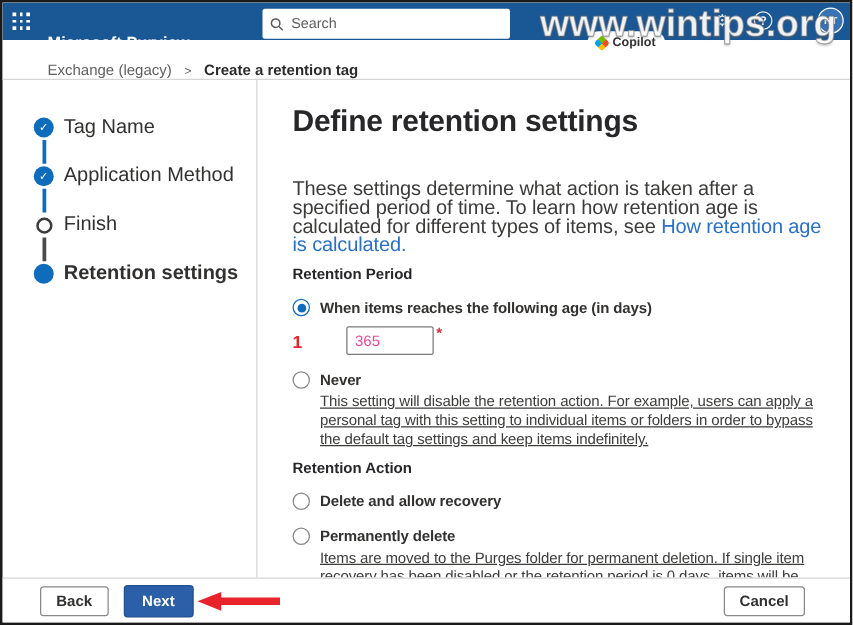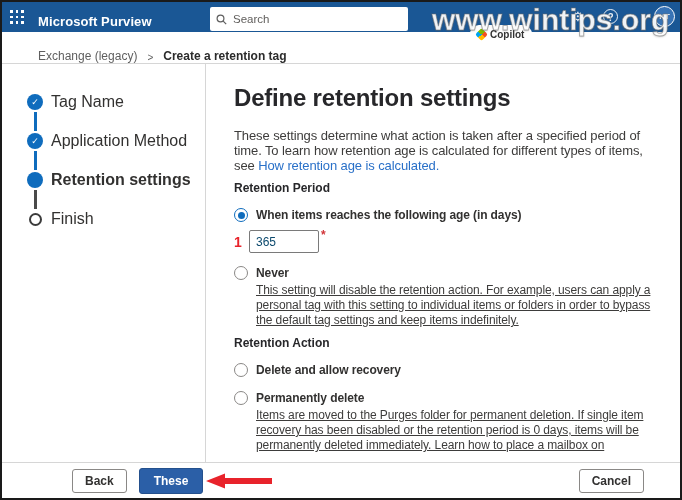--- a/index.html
+++ b/index.html
@@ -12,21 +12,21 @@
   }
 
   
   .topbar {
     height: 30px; flex: none; background: #1a5795;
     position: relative; color: #fff;
   }
   .waffle { position: absolute; left: 8px; top: 8px; width: 14px; height: 14px;
     display: grid; grid-template-columns: repeat(3,1fr); gap: 2.5px; cursor: pointer; }
   .waffle i { width: 2.6px; height: 2.6px; background: #fff; display: block; }
-  .app-title { position: absolute; left: 36px; top: 12px; font-size: 13px; font-weight: bold; letter-spacing: 0.1px; }
+  .app-title { position: absolute; left: 36px; top: 24px; font-size: 13px; font-weight: bold; letter-spacing: 0.1px; text-decoration: underline; }
   .searchbox {
     position: absolute; left: 208px; top: 5px; width: 198px; height: 24px;
     background: #fff; border-radius: 2px; display: flex; align-items: center; padding: 0 6px; gap: 6px;
   }
   .searchbox svg { flex: none; }
   .searchbox input {
     border: none; outline: none; width: 100%; font-size: 11.5px; color: #323130;
     font-family: "Liberation Sans", sans-serif; background: transparent;
   }
   .searchbox input::placeholder { color: #605e5c; }
@@ -76,44 +76,44 @@
   .step-label { font-size: 16px; color: #323130; }
   .step.current .step-label { font-weight: bold; }
   .connector { position: absolute; left: 32px; width: 2.5px; }
   .connector.blue { background: #0f6cbd; }
   .connector.dark { background: #4a4a4a; }
   .c1 { top: 48px; height: 19px; } .c2 { top: 87px; height: 19px; } .c3 { top: 126px; height: 19px; }
 
   
   .main { flex: 1; padding: 20px 18px 0 28px; overflow: hidden; }
   h1.page-title { font-size: 24px; font-weight: 600; color: #27272a; letter-spacing: -0.2px; }
-  .intro { margin-top: 16px; font-size: 13px; line-height: 15px; color: #3d3c3b; max-width: 432px; letter-spacing: -0.1px; }
+  .intro { margin-top: 32px; font-size: 16px; line-height: 15px; color: #3d3c3b; max-width: 432px; letter-spacing: -0.1px; }
   a.link { color: #2970c8; text-decoration: none; cursor: pointer; }
   .section-label { margin-top: 8px; font-size: 12px; font-weight: bold; color: #27272a; }
 
   .option { display: flex; gap: 8px; margin-top: 13px; position: relative; }
   .radio { width: 14px; height: 14px; border-radius: 50%; border: 1px solid #8a8886; background: #fff;
     flex: none; margin-top: 0; position: relative; cursor: pointer; }
   .radio.checked { border-color: #0f6cbd; }
   .radio.checked::after { content: ""; position: absolute; inset: 2.5px; border-radius: 50%; background: #0f6cbd; }
   .option-label { font-size: 12px; font-weight: bold; color: #323130; line-height: 15px; cursor: pointer; letter-spacing: -0.1px; }
   .option-desc { font-size: 12px; color: #3d3c3b; line-height: 15px; max-width: 420px; margin-top: 2px; letter-spacing: -0.1px; text-decoration: underline; }
 
   .input-row { margin: 7px 0 2px 15px; position: relative; display: flex; align-items: flex-start; }
   .annot { color: #e8232b; font-weight: bold; font-size: 14px; font-family: "Liberation Sans", sans-serif; }
   .annot-1 { position: absolute; left: -15px; top: 4px; }
   .age-input { width: 70px; height: 23px; border: 1px solid #7a7a7a; border-radius: 2px;
-    font-size: 12px; padding: 0 6px; color: #0c4a6e; font-family: "Liberation Sans", sans-serif; outline: none; }
+    font-size: 12px; padding: 0 6px; color: #ec4899; font-family: "Liberation Sans", sans-serif; outline: none; margin-left: 28px; }
   .req-star { color: #d13438; font-size: 12px; font-weight: bold; margin-left: 2px; line-height: 10px; }
 
   
   .footer { height: 36px; flex: none; border-top: 1px solid #d6d6d6;
     display: flex; align-items: center; padding: 0 36px 0 30px; background: #fff; }
   .btn { font-family: "Liberation Sans", sans-serif; font-size: 12px; font-weight: bold; border-radius: 3px;
-    padding: 4px 12px; cursor: pointer; margin-left: 40px; }
+    padding: 4px 12px; cursor: pointer; }
   .btn.secondary { background: #fff; border: 1px solid #8a8886; color: #323130; }
   .btn.primary { background: #2b5fa7; border: 1px solid #24508d; color: #fff; margin-left: 12px; padding: 5px 14px; }
   .arrow-annot { margin-left: 1px; display: flex; align-items: center; }
   .spacer { flex: 1; }
 </style>
 </head>
 <body>
 
 <div class="page">
 
@@ -161,27 +161,27 @@
       <div class="connector dark c3"></div>
 
       <div class="step">
         <span class="dot complete">✓</span>
         <span class="step-label">Tag Name</span>
       </div>
       <div class="step">
         <span class="dot complete">✓</span>
         <span class="step-label">Application Method</span>
       </div>
+      <div class="step">
+        <span class="dot upcoming"></span>
+        <span class="step-label">Finish</span>
+      </div>
       <div class="step current">
         <span class="dot current"></span>
         <span class="step-label">Retention settings</span>
-      </div>
-      <div class="step">
-        <span class="dot upcoming"></span>
-        <span class="step-label">Finish</span>
       </div>
     </div>
 
     <div class="main">
       <h1 class="page-title">Define retention settings</h1>
 
       <p class="intro"><span>These settings determine what action is taken after a specified period of time. To learn how retention age is calculated for different types of items, see </span><a class="link">How retention age is calculated.</a></p>
 
       <div class="section-label">Retention Period</div>
 
@@ -220,21 +220,21 @@
           <div class="option-label">Permanently delete</div>
           <div class="option-desc"><span>Items are moved to the Purges folder for permanent deletion. If single item recovery has been disabled or the retention period is 0 days, items will be permanently deleted immediately. Learn how to place a mailbox on </span></div>
         </div>
       </div>
 
     </div>
   </div>
 
   <div class="footer">
     <button class="btn secondary">Back</button>
-    <button class="btn primary">These</button>
+    <button class="btn primary">Next</button>
     <span class="arrow-annot">
       <svg width="70" height="18" viewBox="0 0 70 18">
         <polygon points="2,9 21,1.5 21,6 68,6 68,12 21,12 21,16.5" fill="#e8232b"></polygon>
       </svg>
     </span>
     <span class="spacer"></span>
     <button class="btn secondary">Cancel</button>
   </div>
 
 </div>

